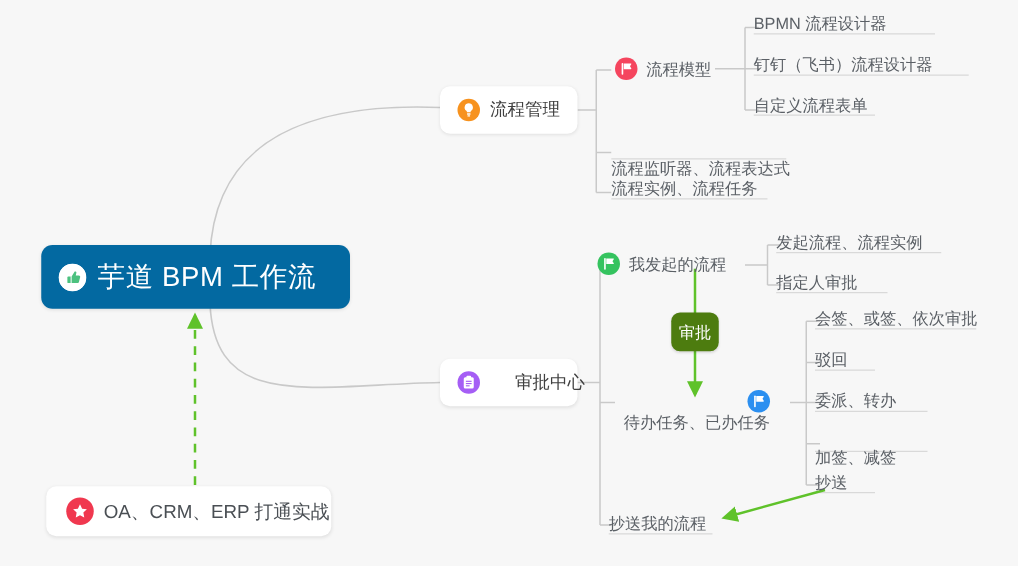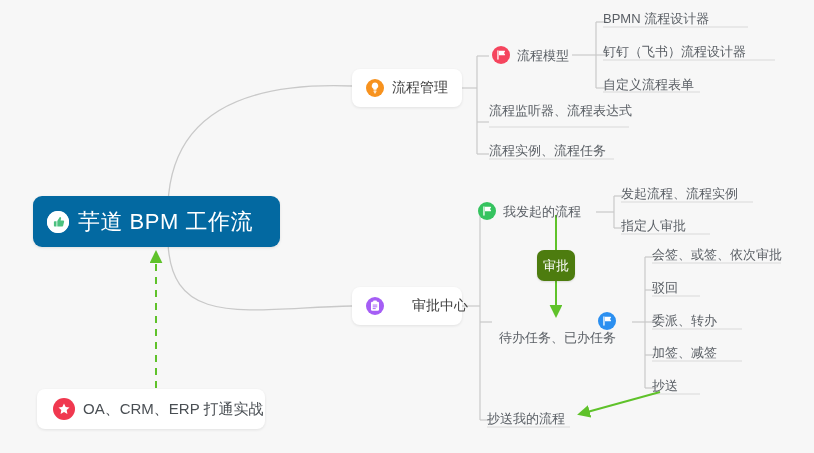--- a/index.html
+++ b/index.html
@@ -217,21 +217,21 @@
         <path d="M7 4.7h5.6c.4 0 .6.4.4.7l-1 1.6 1 1.6c.2.3 0 .7-.4.7H7V4.7z" fill="#ffffff"></path>
       </svg>
     </span>
     <span class="leaf-text">流程模型</span>
   </div>
 
   <div class="leaf" style="left:603px; top:11px;">BPMN 流程设计器</div>
   <div class="leaf" style="left:603px; top:44px;">钉钉（飞书）流程设计器</div>
   <div class="leaf" style="left:603px; top:77px;">自定义流程表单</div>
 
-  <div class="leaf" style="left:489px; top:103px;">流程监听器、流程表达式</div>
+  <div class="leaf" style="left:489px; top:127px;">流程监听器、流程表达式</div>
   <div class="leaf" style="left:489px; top:143px;">流程实例、流程任务</div>
 
   <div class="card-node" id="node-approval-center">
     <span class="icon ic-18" style="background:#a55ef5;">
       <svg width="18" height="18" viewBox="0 0 18 18">
         <rect x="5" y="4.8" width="8" height="9" rx="1.2" fill="#ffffff"></rect>
         <rect x="7.1" y="3.6" width="3.8" height="2" rx="0.8" fill="#ffffff"></rect>
         <rect x="6.7" y="7.6" width="4.6" height="0.9" fill="#a55ef5"></rect>
         <rect x="6.7" y="9.4" width="4.6" height="0.9" fill="#a55ef5"></rect>
         <rect x="6.7" y="11.2" width="3" height="0.9" fill="#a55ef5"></rect>
@@ -258,21 +258,21 @@
         <rect x="5.3" y="4.3" width="1.3" height="9.4" rx="0.6" fill="#ffffff"></rect>
         <path d="M7 4.7h5.6c.4 0 .6.4.4.7l-1 1.6 1 1.6c.2.3 0 .7-.4.7H7V4.7z" fill="#ffffff"></path>
       </svg>
     </span>
     <span class="leaf-text">待办任务、已办任务</span>
   </div>
 
   <div class="leaf" style="left:652px; top:247px;">会签、或签、依次审批</div>
   <div class="leaf" style="left:652px; top:280px;">驳回</div>
   <div class="leaf" style="left:652px; top:313px;">委派、转办</div>
-  <div class="leaf" style="left:652px; top:345px;">加签、减签</div>
+  <div class="leaf" style="left:652px; top:358px;">加签、减签</div>
   <div class="leaf" style="left:652px; top:378px;">抄送</div>
 
   <div class="leaf" style="left:487px; top:411px;">抄送我的流程</div>
 
   <div id="badge-approval">
     <span class="badge-text">审批</span>
   </div>
 
   <div class="card-node" id="node-integration">
     <span class="icon ic-22" style="background:#f0384f;">

